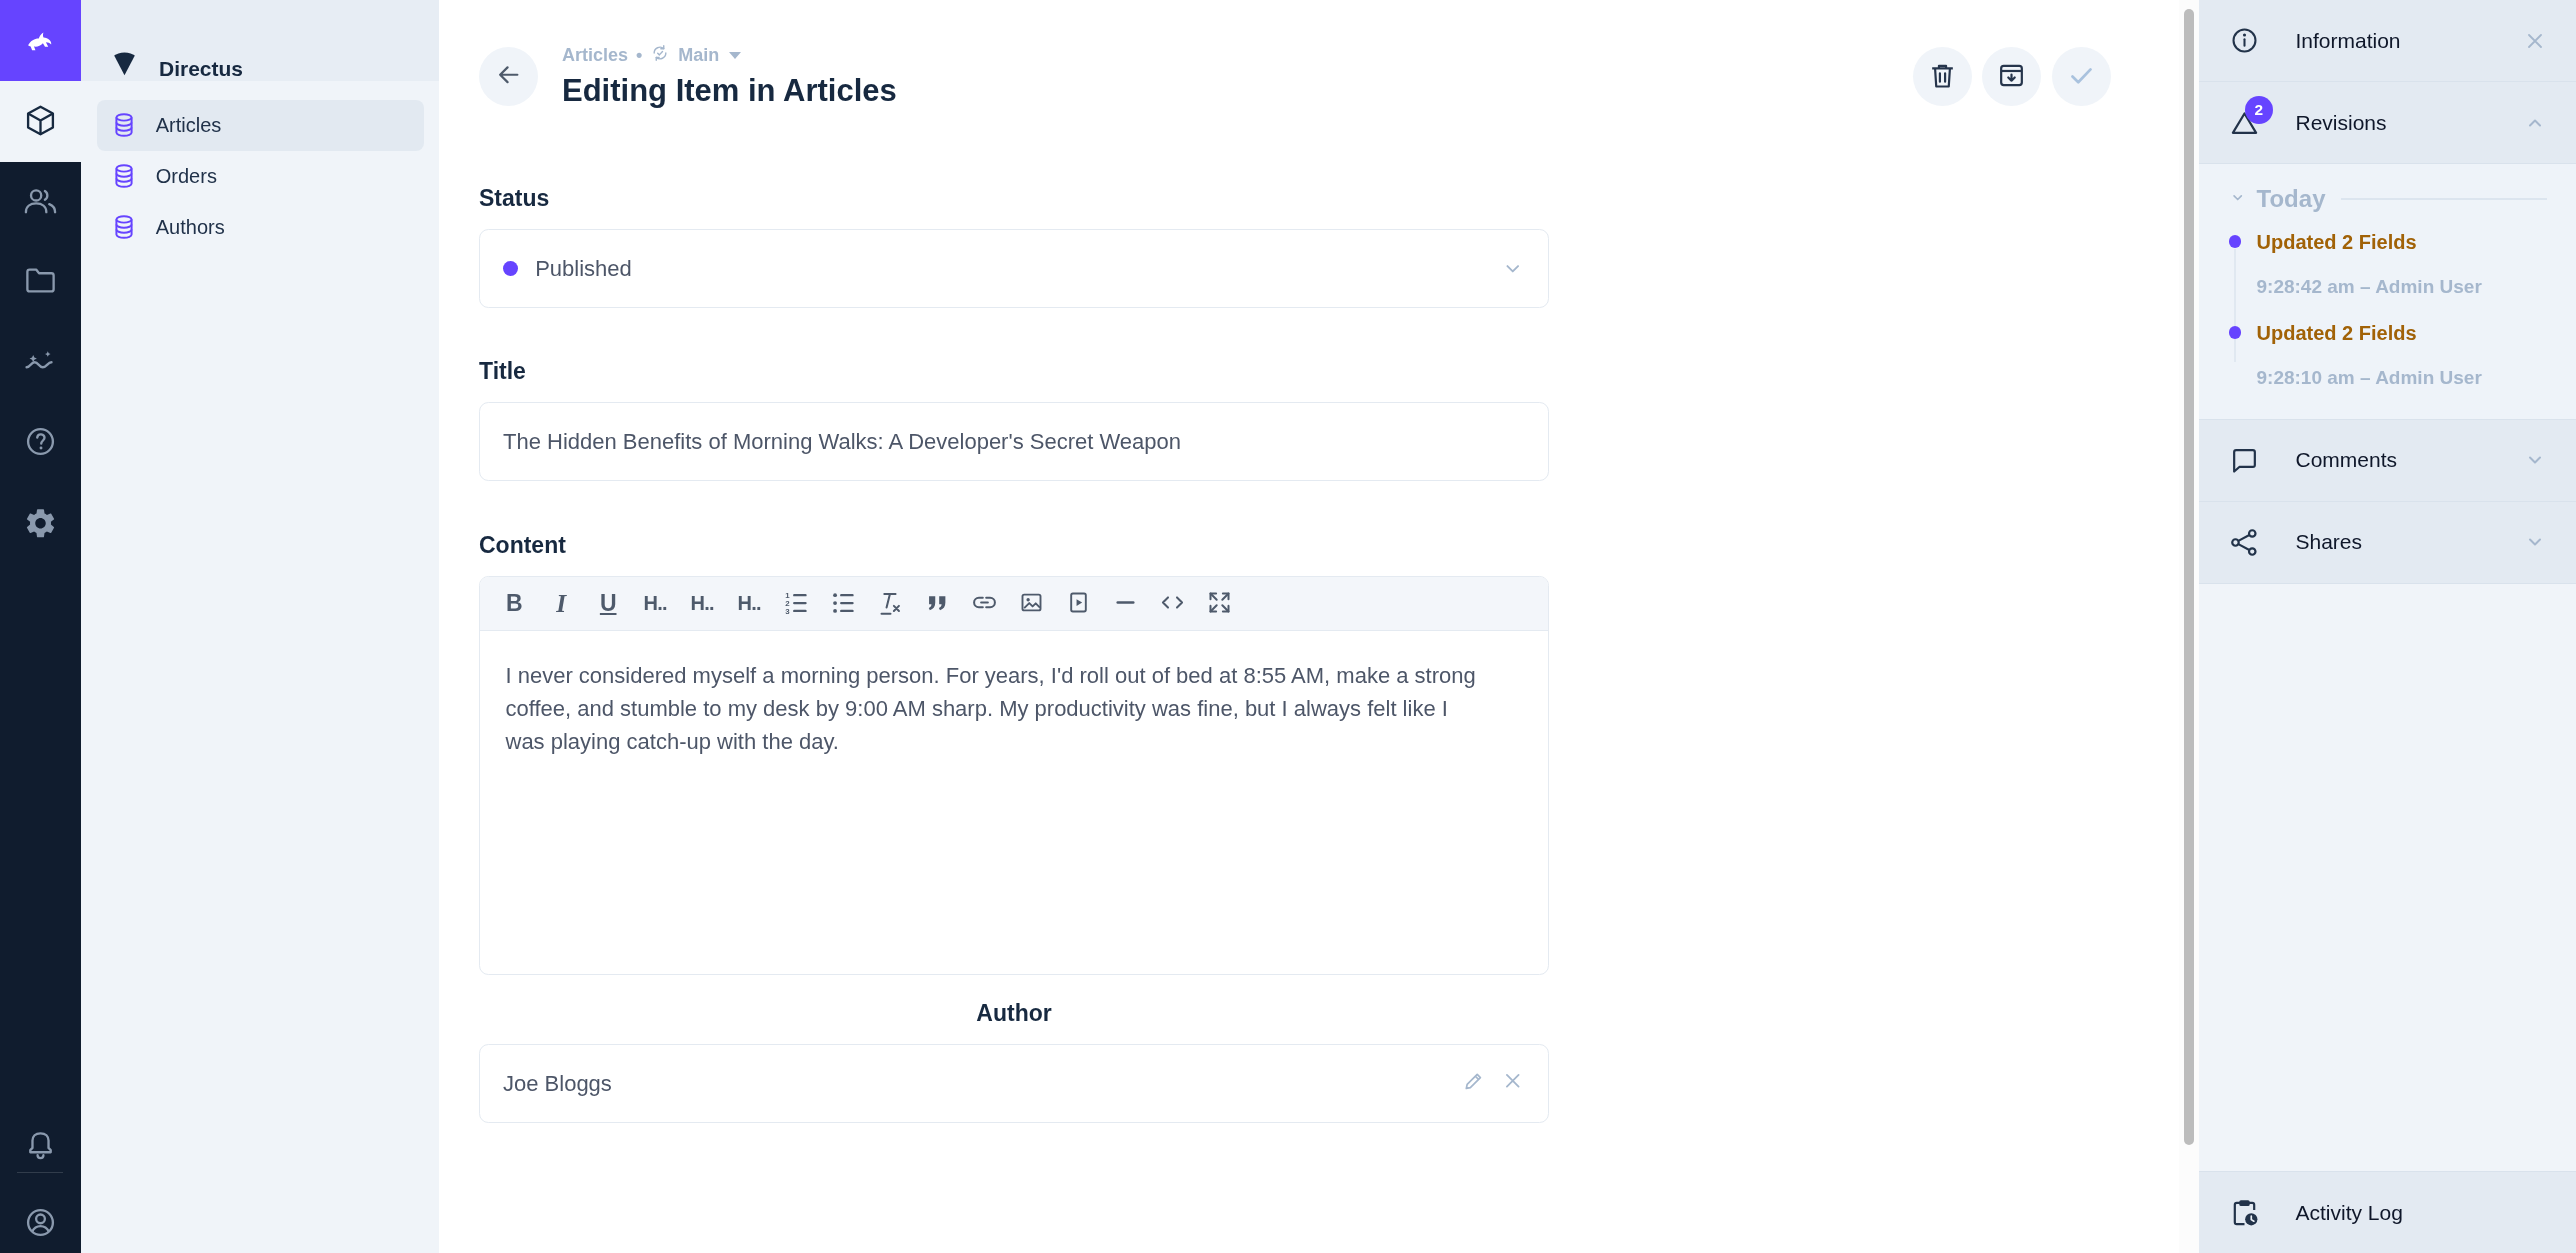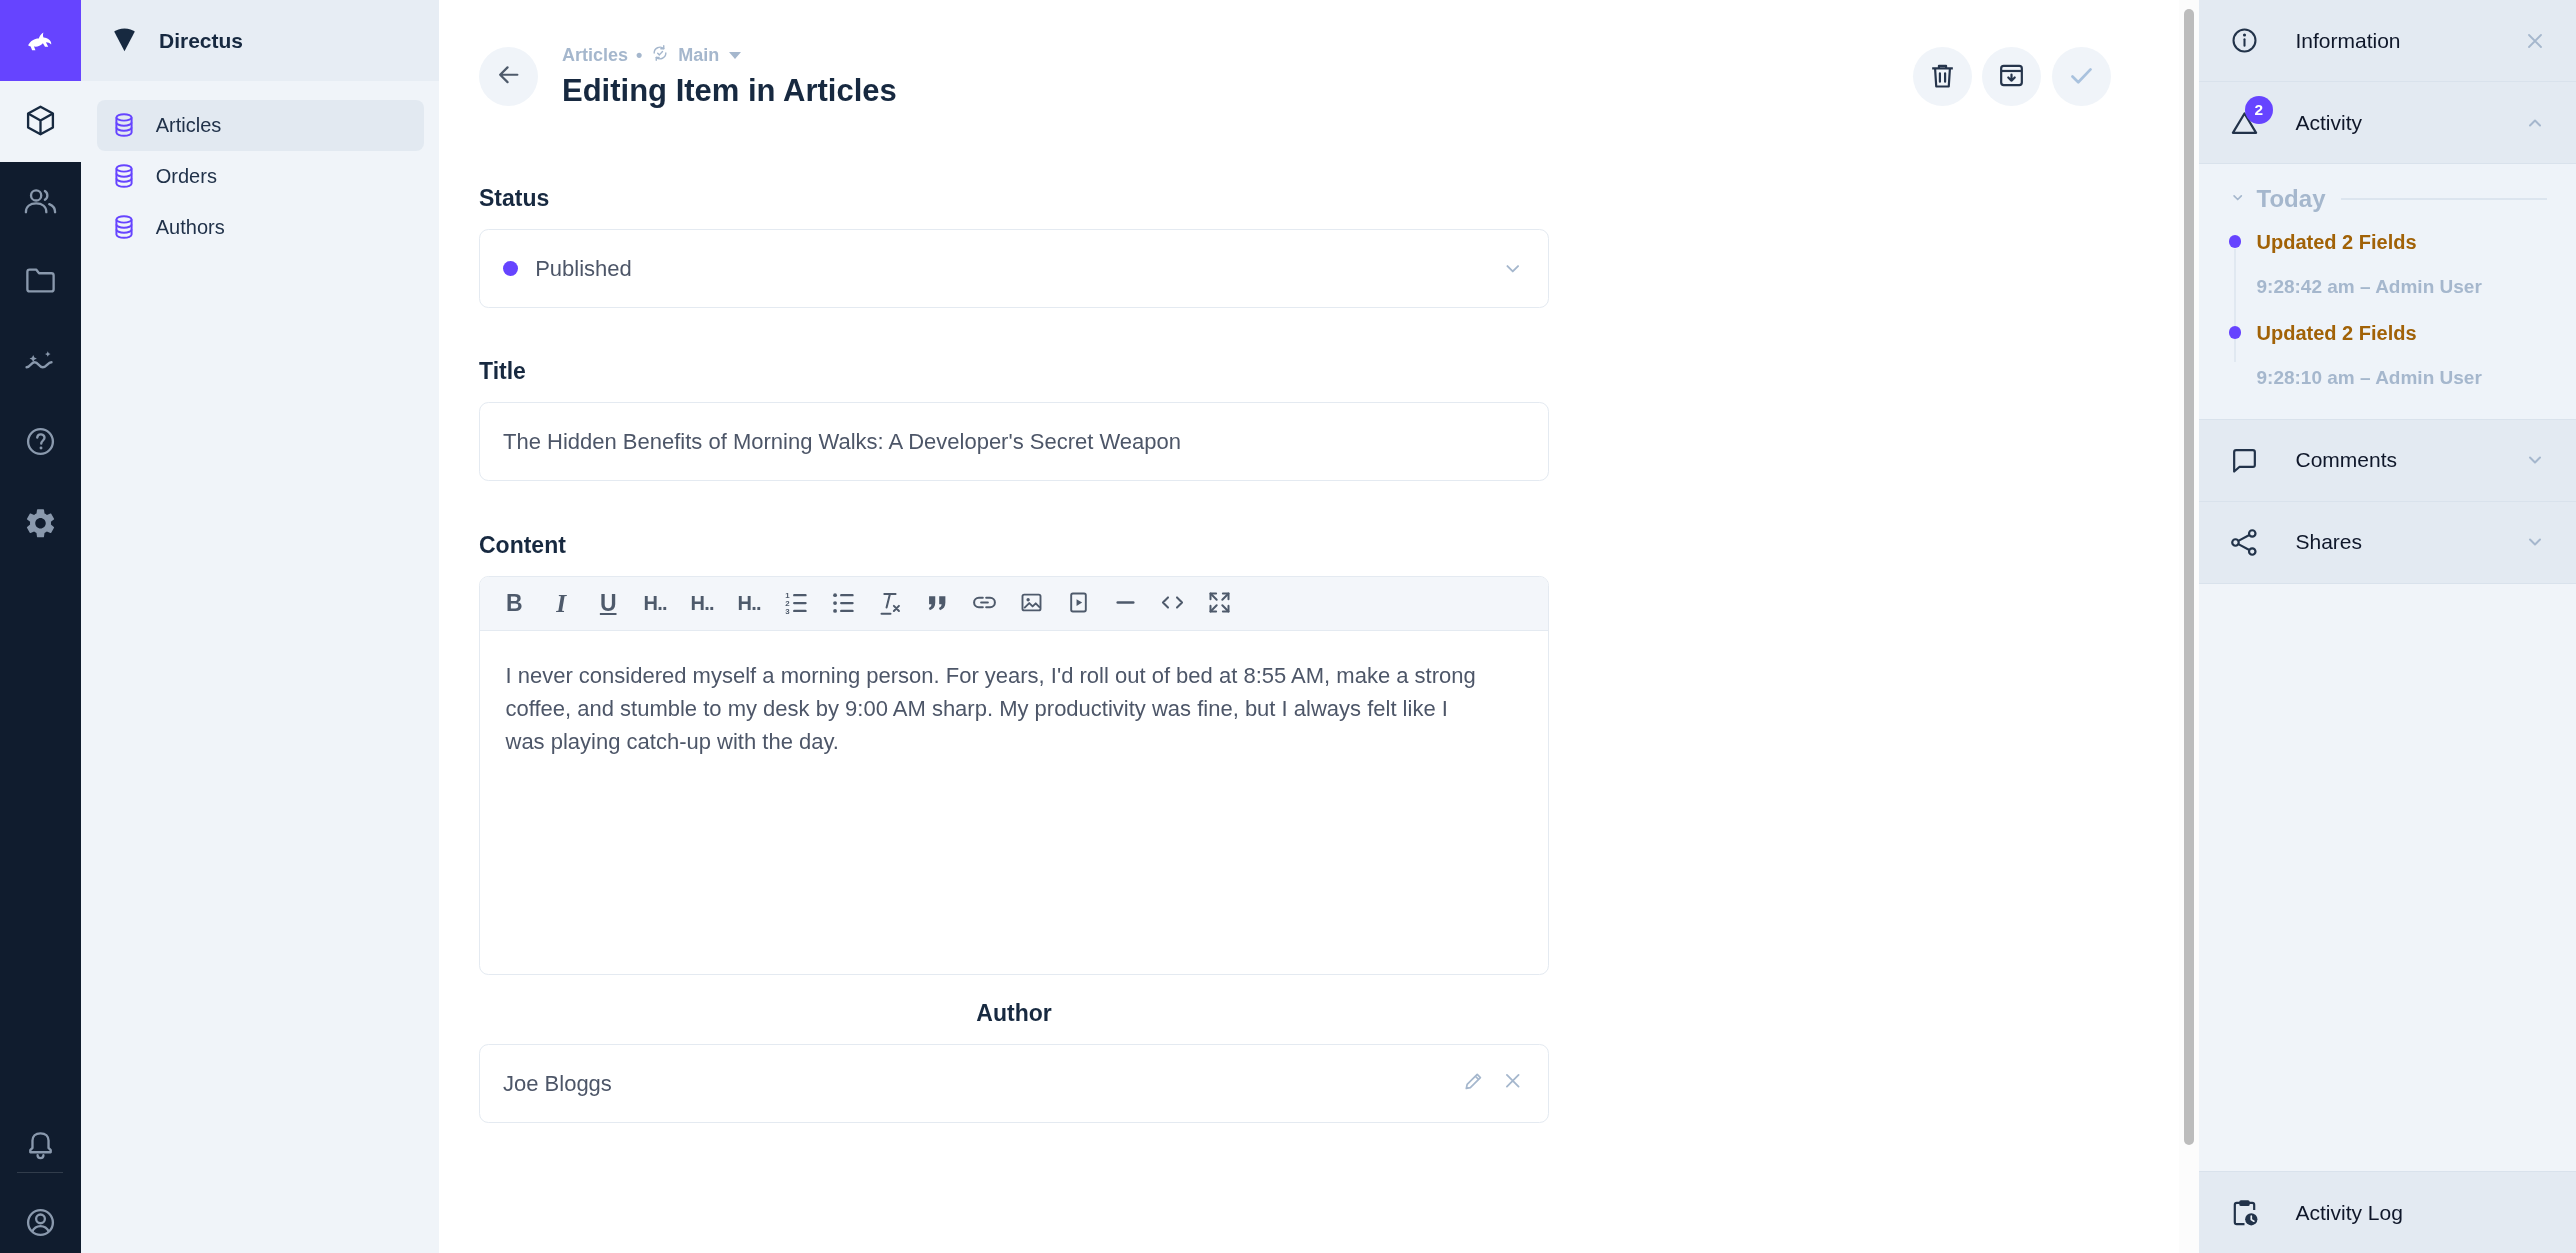--- a/index.html
+++ b/index.html
@@ -28,21 +28,21 @@
   .module-bar{position:absolute;left:0;top:0;width:81px;height:100%;background:var(--module-bg);}
   .m-tile{position:absolute;left:0;width:81px;height:81px;display:flex;align-items:center;justify-content:center;cursor:pointer;}
   .m-tile svg{width:35px;height:35px;}
   .logo-tile{top:0;background:var(--accent);}
   .active-tile{top:81px;background:var(--nav-bg);color:var(--text-dark);}
   .m-btn{color:var(--module-icon);}
   .m-divider{position:absolute;left:17.4px;top:1172px;width:46px;height:1.3px;background:rgba(255,255,255,.14);}
 
   
   .nav-sidebar{position:absolute;left:81px;top:0;width:359px;height:100%;background:var(--nav-bg);}
-  .nav-header{height:81px;background:var(--nav-header-bg);display:flex;align-items:center;padding:0 0 0 28px;cursor:pointer;}
+  .nav-header{height:81px;background:var(--nav-header-bg);display:flex;align-items:flex-end;padding:0 0 0 28px;cursor:pointer;}
   .nav-header svg{width:31px;height:31px;flex:none;}
   .nav-header .proj-name{margin-left:19px;font-size:21px;font-weight:600;color:var(--text-dark);}
   .nav-items{padding-top:19px;}
   .nav-item{height:51px;margin:0 16px;border-radius:8px;display:flex;align-items:center;padding:0 13.4px;cursor:pointer;}
   .nav-item.active{background:var(--pill-bg);}
   .nav-item svg{width:28px;height:28px;flex:none;color:var(--accent);}
   .nav-item .lbl{margin-left:17.4px;font-size:20px;font-weight:500;color:#21324a;}
 
   
   .main{position:absolute;left:439px;top:0;width:1739px;height:100%;background:#fff;}
@@ -440,21 +440,21 @@
       </span>
     </div>
 
     <div class="sb-row">
       <span class="sb-icon">
         <svg viewBox="0 0 48 48" fill="none" stroke="currentColor" stroke-width="3.4" stroke-linejoin="round">
             <path d="M24 10 42 40H6z"></path>
           </svg>
         <span class="badge">2</span>
       </span>
-      <span class="sb-label">Activity</span>
+      <span class="sb-label">Revisions</span>
       <span class="trail">
         <svg viewBox="0 0 48 48" fill="none" stroke="currentColor" stroke-width="4" stroke-linecap="round" stroke-linejoin="round">
             <path d="M14 29l10-10 10 10"></path>
           </svg>
       </span>
     </div>
 
     <div class="rev-content">
       <div class="date-row">
         <span>

